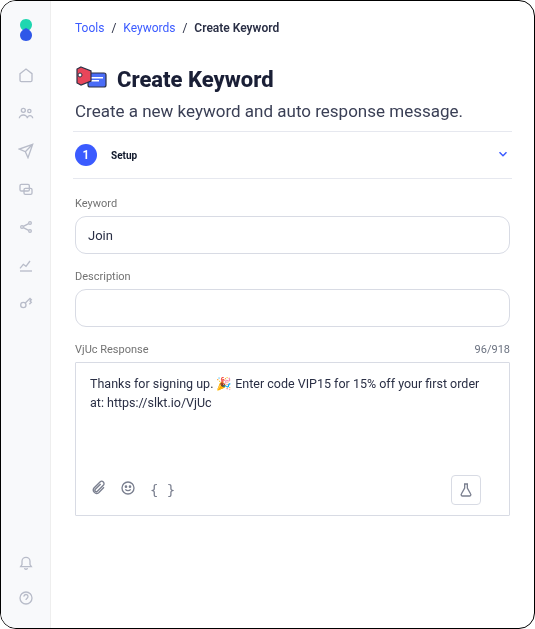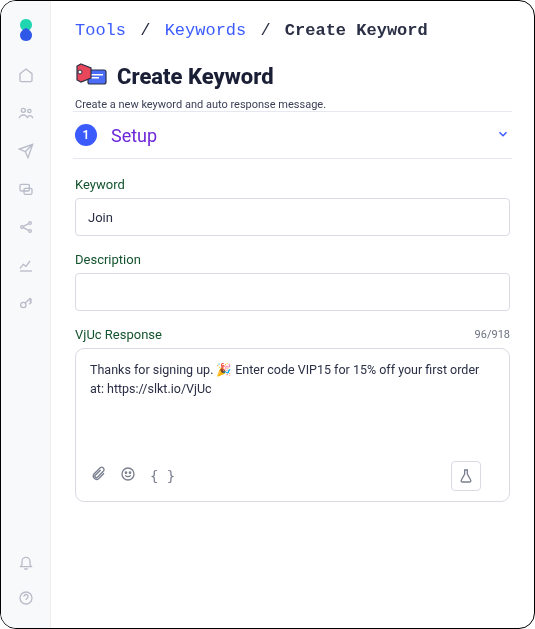--- a/index.html
+++ b/index.html
@@ -5,38 +5,38 @@
 * { box-sizing: border-box; margin: 0; padding: 0; }
 body { font-family: -apple-system, BlinkMacSystemFont, "Segoe UI", Roboto, sans-serif; background: #fff; width: 535px; height: 629px; overflow: hidden; }
 .app { display: flex; width: 100%; height: 100%; border: 1px solid #000; border-radius: 16px; overflow: hidden; position: relative; }
 .sidebar { width: 50px; background: #f8f9fb; display: flex; flex-direction: column; align-items: center; padding-top: 16px; border-right: 1px solid #eee; }
 .logo { width: 26px; height: 26px; margin-bottom: 24px; }
 .nav-icons { display: flex; flex-direction: column; gap: 18px; color: #b8bcc9; }
 .nav-icons svg { width: 16px; height: 16px; }
 .sidebar-bottom { margin-top: auto; margin-bottom: 18px; display: flex; flex-direction: column; gap: 16px; color: #b8bcc9; }
 .sidebar-bottom svg { width: 16px; height: 16px; }
 .main { flex: 1; padding: 20px 24px 24px 24px; overflow: auto; }
-.breadcrumb { font-size: 17px; margin-bottom: 20px; font-family: Liberation Mono, monospace; }
+.breadcrumb { font-size: 12px; margin-bottom: 28px; }
 .breadcrumb .link { color: #3b5bff; }
 .breadcrumb .sep { color: #2a2f45; margin: 0 4px; }
 .breadcrumb .current { color: #2a2f45; font-weight: 600; }
 .title-row { display: flex; align-items: center; gap: 10px; margin-bottom: 6px; }
 .title-row h1 { font-size: 22px; font-weight: 800; color: #1a1f36; }
-.subtitle { font-size: 11px; color: #3a3f55; margin-bottom: 0; }
+.subtitle { font-size: 17px; color: #3a3f55; margin-bottom: 10px; }
 .step-bar { display: flex; align-items: center; border-top: 1px solid #e6e8ef; border-bottom: 1px solid #e6e8ef; padding: 12px 2px; margin: 0 -2px 18px -2px; }
 .step-num { width: 22px; height: 22px; border-radius: 50%; background: #3b5bff; color: #fff; display: flex; align-items: center; justify-content: center; font-size: 12px; font-weight: 600; margin-right: 14px; }
-.step-label { color: #6d28d9; font-size: 18px; font-weight: 400; }
+.step-label { color: #0f172a; font-size: 10px; font-weight: 700; }
 .step-chevron { margin-left: auto; color: #3b5bff; }
 .form-group { margin-bottom: 16px; }
-.form-label { font-size: 13px; color: #14532d; display: block; margin-bottom: 6px; }
+.form-label { font-size: 11px; color: #737373; display: block; margin-bottom: 6px; }
 .form-input, .form-textarea { width: 100%; border: 1px solid #d8dbe4; border-radius: 4px; padding: 10px 12px; font-size: 13px; color: #2a2f45; font-family: inherit; resize: none; }
-.form-input { height: 38px; }
+.form-input { height: 38px; border-radius: 11px; }
 .resp-header { display: flex; justify-content: space-between; align-items: center; margin-bottom: 6px; }
 .char-count { font-size: 11px; color: #6b7280; text-align: right; }
-.resp-box { border: 1px solid #d8dbe4; border-radius: 9px; padding: 12px 28px 10px 14px; }
+.resp-box { border: 1px solid #d8dbe4; border-radius: 1px; padding: 12px 28px 10px 14px; }
 .resp-text { font-size: 12.5px; color: #2a2f45; line-height: 1.5; min-height: 90px; }
 .resp-toolbar { display: flex; align-items: center; gap: 14px; margin-top: 10px; color: #7a7f8f; }
 .resp-toolbar svg { width: 16px; height: 16px; }
 .resp-toolbar .flask { margin-left: auto; border: 1px solid #d8dbe4; border-radius: 4px; width: 30px; height: 30px; display: flex; align-items: center; justify-content: center; }
 .curly { font-size: 14px; color: #7a7f8f; font-family: monospace; }
 </style>
 </head>
 <body>
 
 <div class="app">

